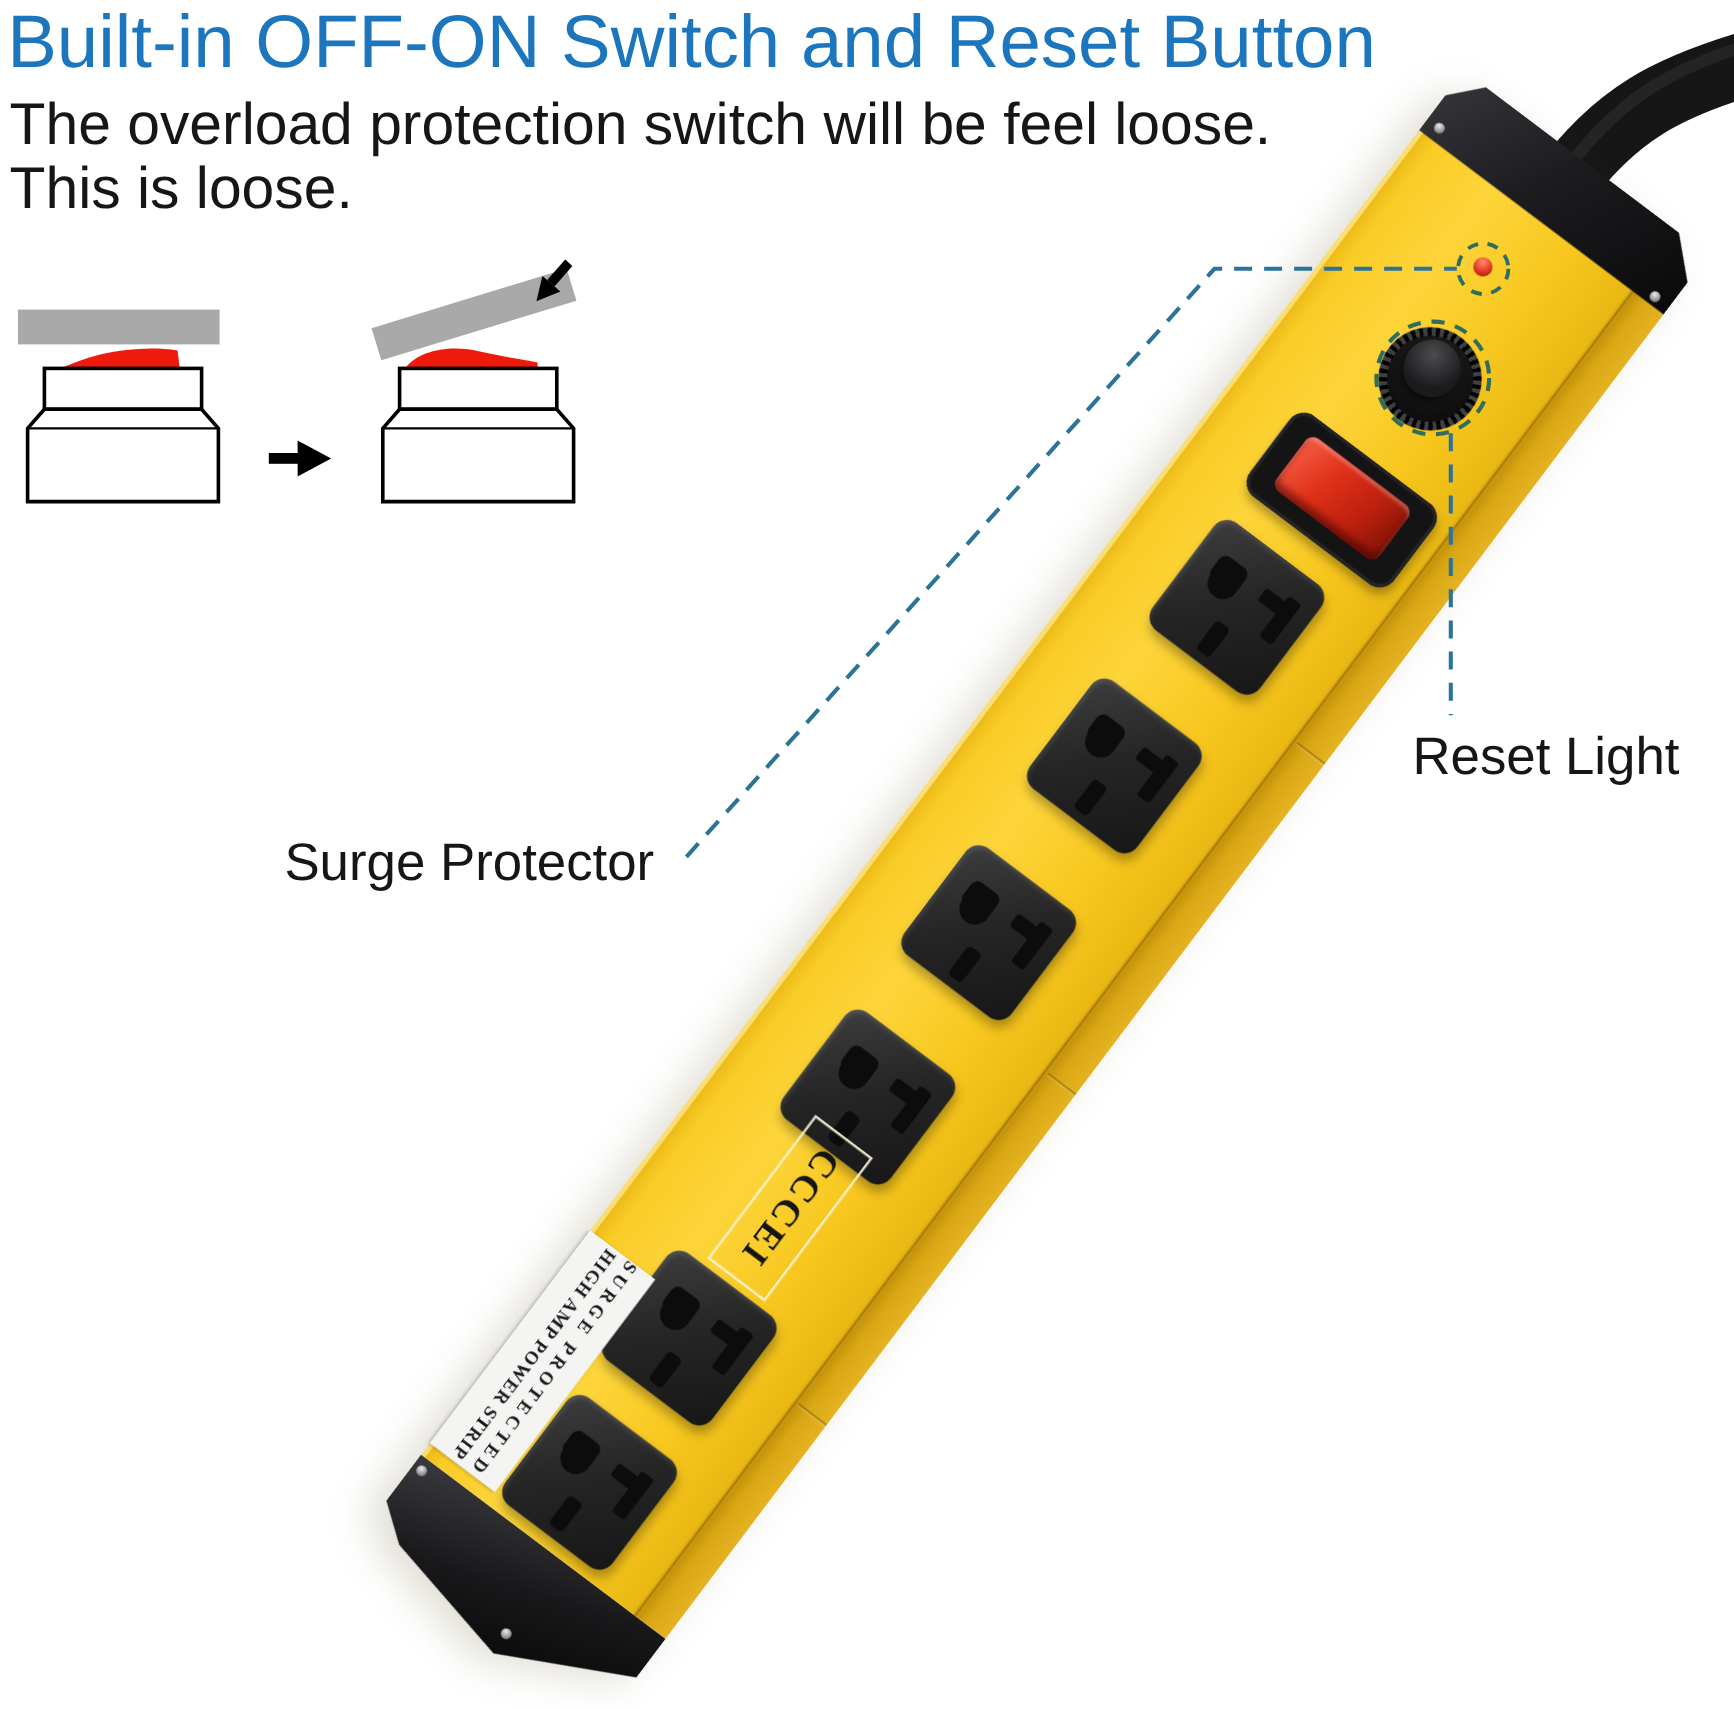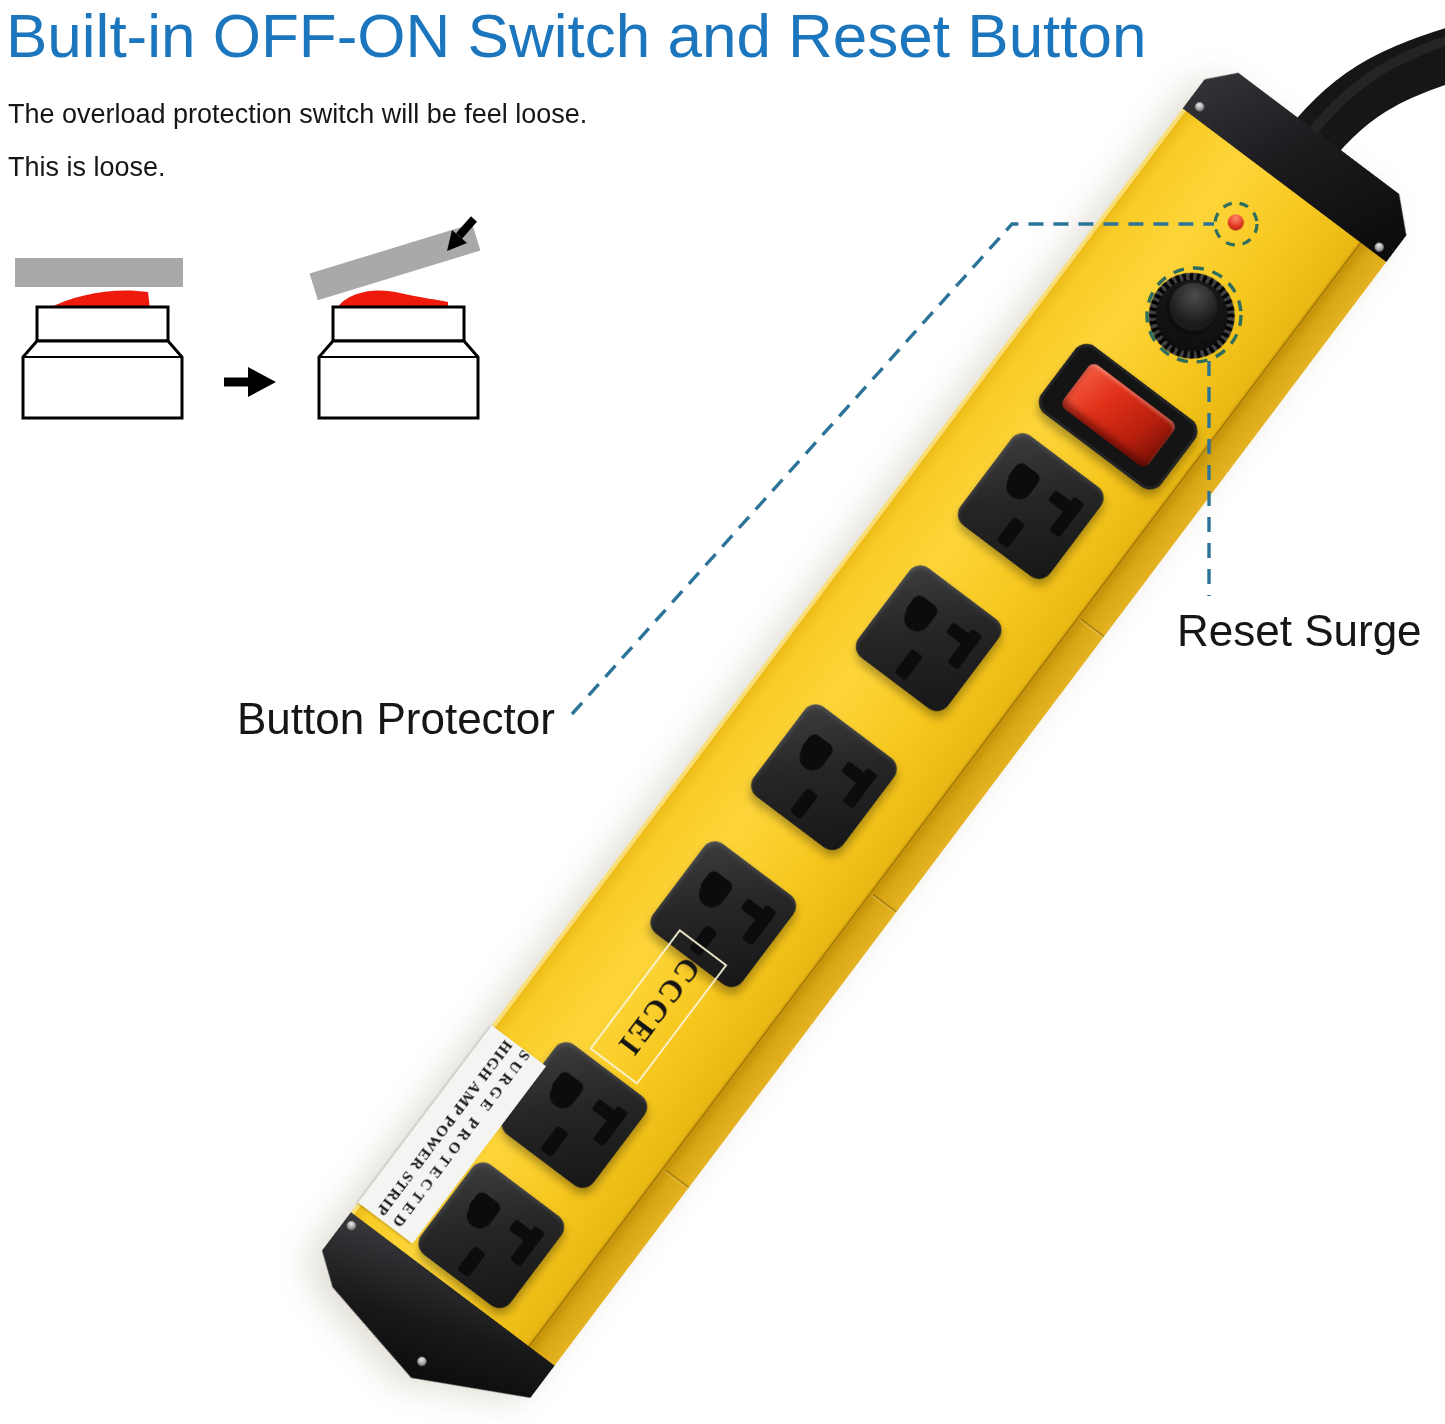--- a/index.html
+++ b/index.html
@@ -11,21 +11,21 @@
     --diagram-gray:#a9a9a9; --diagram-red:#ee1b0d; --label-white:#f4f4f2;
   }
   *{margin:0;padding:0;box-sizing:border-box}
   html,body{width:1445px;height:1424px}
   body{position:relative;overflow:hidden;background:#ffffff;
        font-family:"Liberation Sans","DejaVu Sans",sans-serif;color:var(--text-black)}
 
   
   .title{position:absolute;left:6px;top:0px;font-size:62px;font-weight:normal;
          color:var(--title-blue);letter-spacing:0;white-space:nowrap;z-index:6}
-  .subtitle{position:absolute;left:8px;top:88px;font-size:27px;line-height:53px;z-index:6}
+  .subtitle{position:absolute;left:8px;top:78px;font-size:49px;line-height:53px;z-index:6}
 
   
   .reset-label{position:absolute;left:1177px;top:606px;font-size:44px;z-index:6;white-space:nowrap}
   .surge-label{position:absolute;left:237px;top:692px;font-size:44px;line-height:54px;z-index:6}
 
   
   svg.layer{position:absolute;left:0;top:0;pointer-events:none}
   #cord-svg{z-index:1}
   #callout-svg{z-index:4}
   #diagram-svg{position:absolute;left:0;top:190px;z-index:6}
@@ -212,16 +212,16 @@
     <path d="M333 341 L319 357 L319 418 L478 418 L478 357 L464 341 Z" fill="#ffffff" stroke="#000" stroke-width="3"></path>
     <line x1="319" y1="357" x2="478" y2="357" stroke="#000" stroke-width="2"></line>
   </g>
 </svg>
 
 <div class="title">Built-in OFF-ON Switch and Reset Button</div>
 <div class="subtitle">
   <div>The overload protection switch will be feel loose.</div>
   <div>This is loose.</div>
 </div>
-<div class="reset-label">Reset Surge</div>
+<div class="reset-label">Reset Light</div>
 <div class="surge-label">
-  <div>Button Protector</div>
+  <div>Surge Protector</div>
 </div>
 
 </body></html>

